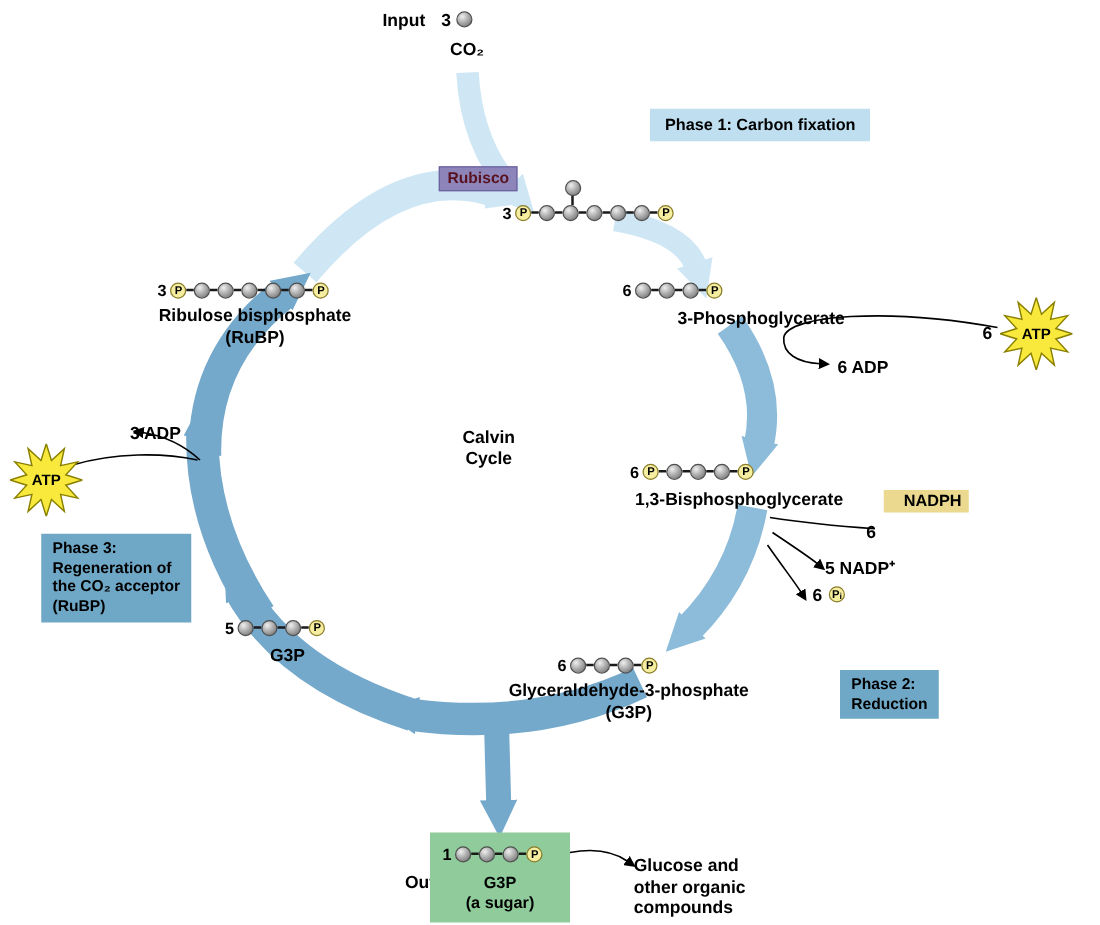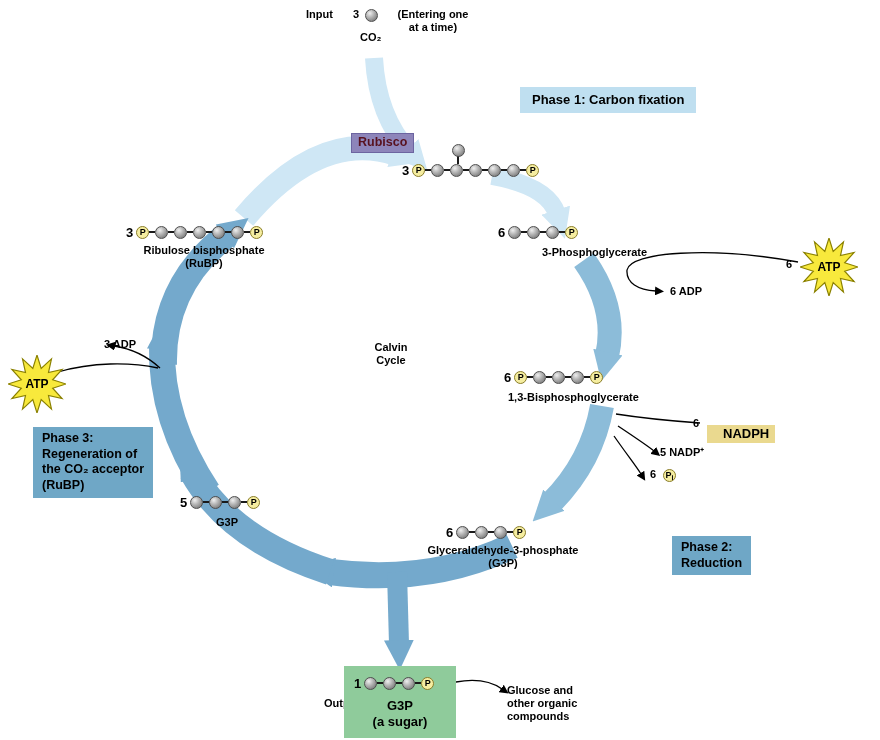--- a/index.html
+++ b/index.html
@@ -1,20 +1,20 @@
 <!DOCTYPE html>
 <html style="--arrow-light: #cfe7f5; --arrow-mid: #8cbcd9; --arrow-dark: #74a9cc; --phase1-bg: #bfdff0; --phase-bg: #6fa7c6; --nadph-bg: #ead98f; --rubisco-bg: #8d85ba; --rubisco-text: #58121f; --output-bg: #8fcb9b; --atp-fill: #f8e93c; --phosphate-fill: #f5eda0;"><head>
 <meta charset="utf-8">
 <style>
   * { margin:0; padding:0; box-sizing:border-box; }
   body { font-family:"Liberation Sans", sans-serif; background:#fff; }
   .canvas { position:relative; width:880px; height:740px; background:#fff; overflow:hidden; color:#000; }
   svg.arrows { position:absolute; left:0; top:0; z-index:0; }
 
-  .lbl { position:absolute; z-index:2; font-weight:bold; font-size:11px; line-height:1.18; }
+  .lbl { position:absolute; z-index:2; font-weight:bold; font-size:14px; line-height:1.18; }
   .preline { white-space:pre-line; }
   .center { text-align:center; }
   .small { font-size:12.5px; }
 
   .badge { position:absolute; z-index:2; font-weight:bold; font-size:12.5px; line-height:1.25; }
   .phase1 { background:var(--phase1-bg,#bfdff0); padding:5px 12px; font-size:13px; }
   .phase  { background:var(--phase-bg,#6fa7c6); padding:4px 9px; }
   .enzyme { background:var(--rubisco-bg,#8d85ba); color:var(--rubisco-text,#58121f); padding:1px 6px; border:1px solid #6c64a0; }
   .nadph  { background:var(--nadph-bg,#ead98f); padding:1px 6px; font-size:13px; }
 
@@ -87,22 +87,20 @@
     <path class="thin" d="M 618 426 C 636 438 648 446 654 451" marker-end="url(#ah-black)"></path>
     <path class="thin" d="M 614 436 C 628 456 636 466 641 474" marker-end="url(#ah-black)"></path>
     <path class="thin" d="M 160 368 C 148 357 134 349 114 346" marker-end="url(#ah-black)"></path>
     <path class="thin" d="M 58 372 C 92 362 130 362 158 368"></path>
     <path class="thin" d="M 456 682 C 478 678 492 682 502 689" marker-end="url(#ah-black)"></path>
   </svg>
 
   <div class="lbl" style="left:306px; top:8px;">Input</div>
   <div class="lbl" style="left:353px; top:8px;">3</div>
   <span class="carbon" style="position:absolute; left:365px; top:9px; z-index:2;"></span>
-  <div class="lbl preline center" style="left:379px; top:8px; width:108px;">(Entering one
-at a time)</div>
   <div class="lbl" style="left:360px; top:31px;">CO₂</div>
 
   <div class="badge phase1" style="left:520px; top:87px;">Phase 1: Carbon fixation</div>
   <div class="badge enzyme" style="left:351px; top:133px;">Rubisco</div>
   <div class="badge phase preline" style="left:672px; top:536px;">Phase 2:
 Reduction</div>
   <div class="badge phase preline" style="left:33px; top:427px;">Phase 3:
 Regeneration of
 the CO₂ acceptor
 (RuBP)</div>
@@ -155,21 +153,21 @@
       <span class="bond"></span>
       <span class="carbon"></span>
       <span class="bond"></span>
       <span class="carbon"></span>
       <span class="bond"></span>
       <span class="pcircle">P</span>
     </div>
   <div class="lbl" style="left:508px; top:391px;">1,3-Bisphosphoglycerate</div>
 
   <div class="lbl" style="left:693px; top:417px;">6</div>
-  <div class="badge nadph" style="left:707px; top:425px;padding-left:16px;">NADPH</div>
+  <div class="badge nadph" style="left:707px; top:392px;padding-left:16px;">NADPH</div>
   <div class="lbl" style="left:660px; top:446px;">5 NADP⁺</div>
   <div class="lbl" style="left:650px; top:468px;">6</div>
   <span class="pcircle" style="position:absolute; left:663px; top:469px; z-index:2;">
       <span>P</span>
       <span class="pi-sub">i</span>
     </span>
 
   <div class="mol" style="left:446px; top:525px;">
       <span class="mol-count">6</span>
       <span class="carbon"></span>

